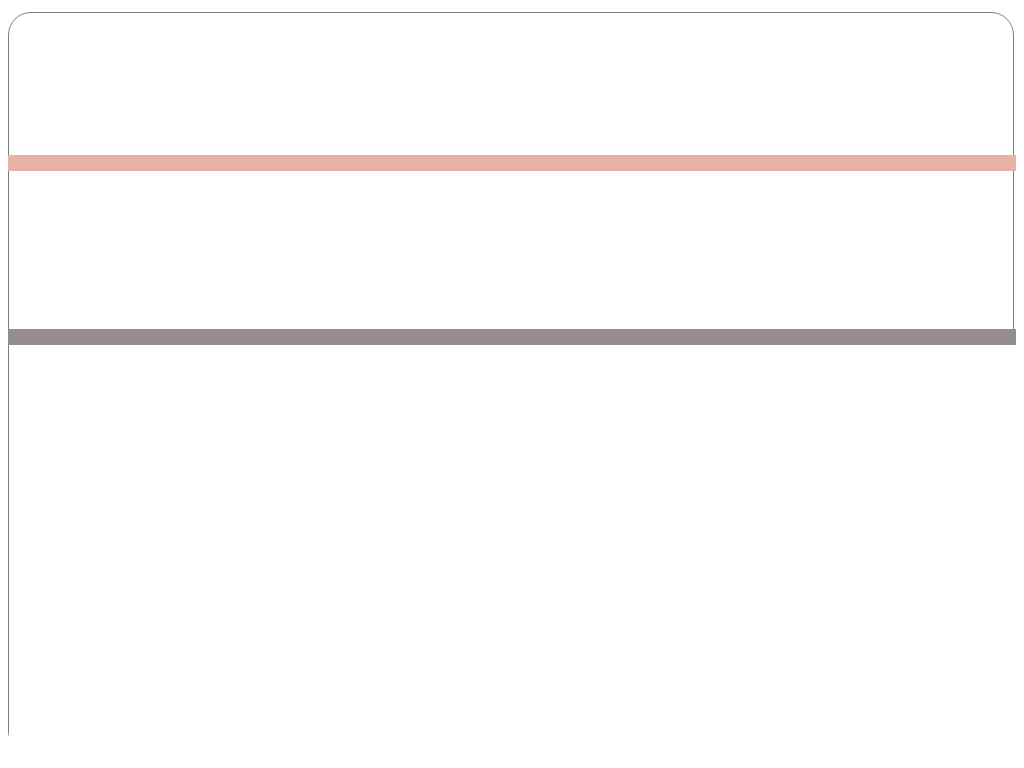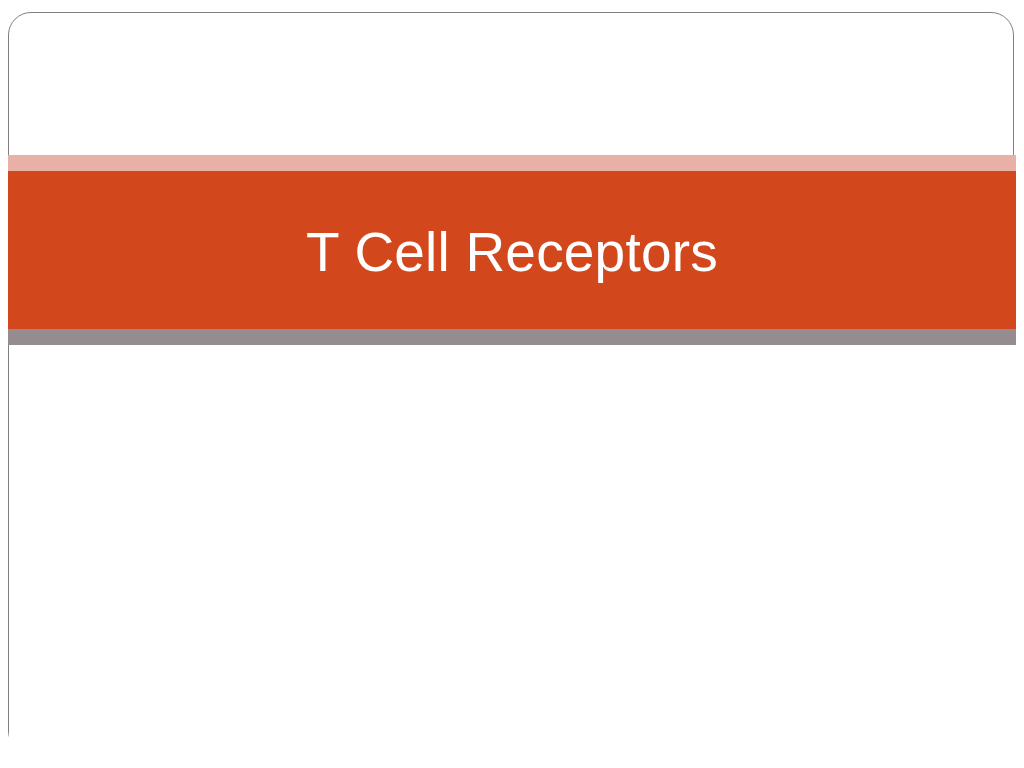--- a/index.html
+++ b/index.html
@@ -89,21 +89,18 @@
 </style>
 </head>
 <body>
 
 <div id="slide-root">
 
   <div class="slide-frame"></div>
 
   <div class="band band-accent-top"></div>
 
-  <div class="band band-title">
-    <h1 class="title-text">T Cell Receptors</h1>
-  </div>
 
   <div class="band band-accent-bottom"></div>
 
   <div class="slide-body"></div>
 
 </div>
 
 </body></html>

